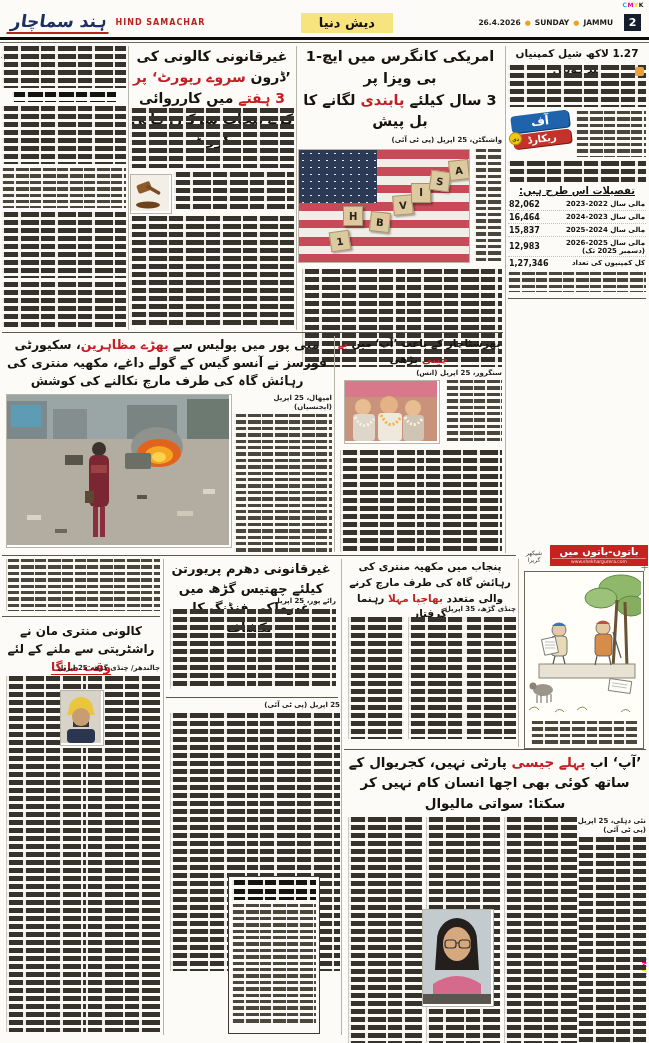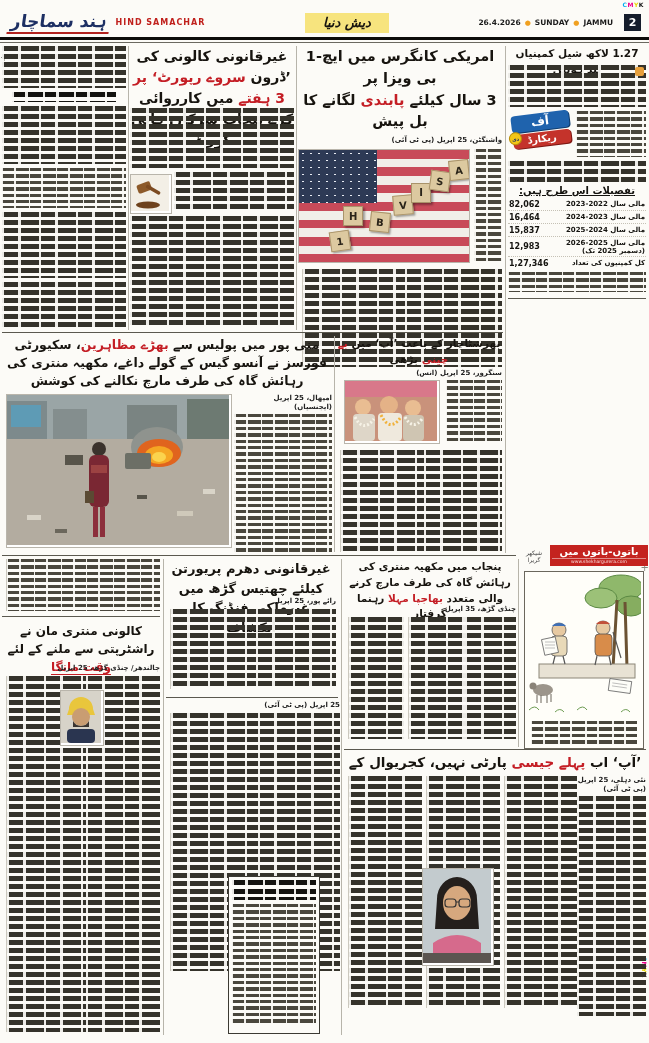--- a/index.html
+++ b/index.html
@@ -25,21 +25,21 @@
   .cols{display:flex;direction:rtl;}
   .cols .c{flex:1;min-width:0;}
   .cols .c + .c{border-left:1px solid #ccc9bf;margin-left:4px;padding-left:4px;}
   .cols .c{margin-left:4px;}
   .cols .c:first-child{margin-left:0;}
   
   .mast{position:absolute;left:8px;top:9px;width:633px;height:27px;display:flex;align-items:center;}
   .logo-ur{font-size:17px;font-weight:bold;color:#1d2f63;transform:skewX(-8deg);direction:rtl;border-bottom:2px solid #b3231f;padding:0 3px 1px;}
   .logo-en{font-size:8px;font-weight:bold;color:#c0201c;letter-spacing:1px;margin-right:10px;margin-left:6px;}
   .sec-wrap{flex:1;text-align:center;}
-  .sec-title{display:inline-block;background:#f7e47e;padding:2px 18px 3px;font-size:13px;font-weight:bold;color:#17140f;direction:rtl;font-style:italic;}
+  .sec-title{display:inline-block;background:#f7e47e;padding:2px 18px 3px;font-size:13px;font-weight:bold;color:#17140f;direction:rtl;}
   .dateinfo{font-size:7.5px;font-weight:bold;color:#1b1b1b;white-space:nowrap;display:flex;align-items:center;gap:4px;}
   .bullet{color:#f0a020;font-size:7px;}
   .pnum{width:17px;height:17px;background:#151d2c;color:#fff;font-size:11px;font-weight:bold;display:flex;align-items:center;justify-content:center;margin-left:7px;}
   .cmyk{font-size:6px;font-weight:bold;letter-spacing:.5px;}
   .cmyk .c1{color:#00aeef}.cmyk .c2{color:#ec008c}.cmyk .c3{color:#e8d800}.cmyk .c4{color:#111}
   
   .ph{border:1px solid #b9b5ab;background:#fff;overflow:hidden;}
   .flag{background:repeating-linear-gradient(180deg,#c84a59 0 8.7px,#f1eee8 8.7px 17.4px);}
   .canton{position:absolute;left:0;top:0;width:46%;height:47%;background:#2d3a55;
       background-image:radial-gradient(#e8ecf2 .9px, transparent 1.1px);background-size:8px 7px;}
@@ -373,20 +373,21 @@
       </svg>
       <div class="g s" style="height:24px;margin:3px 6px 0;"></div>
     </div>
   </div>
 
   <div class="hr" style="left:344px;top:749px;width:302px;"></div>
 
   <div class="abs" style="left:344px;top:752px;width:302px;height:283px;">
     <div class="hl" style="font-size:13.5px;">
       <div><span>’آپ‘ اب </span><span class="red">پہلے جیسی</span><span> پارٹی نہیں، کجریوال کے</span></div>
+      <div><span>ساتھ کوئی بھی اچھا انسان کام نہیں کر سکتا: سواتی مالیوال</span></div>
     </div>
     <div style="position:relative;height:232px;margin-top:4px;">
       <div class="cols" style="height:232px;">
         <div class="c">
           <div class="dl">نئی دہلی، 25 اپریل (پی ٹی آئی)</div>
           <div class="g" style="height:220px;margin-top:2px;"></div>
         </div>
         <div class="c g"></div>
         <div class="c g"></div>
         <div class="c g"></div>

